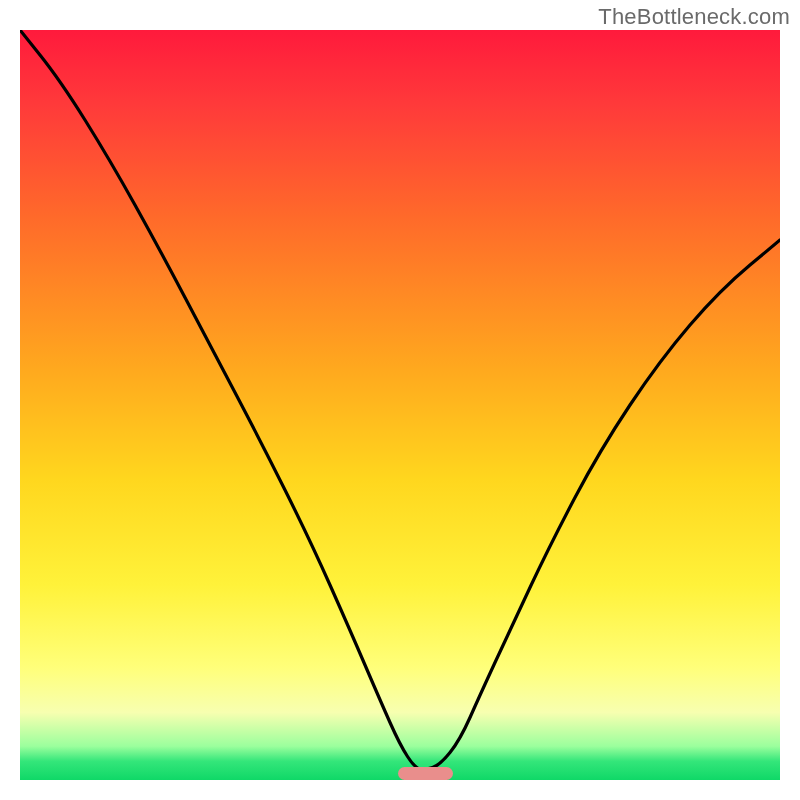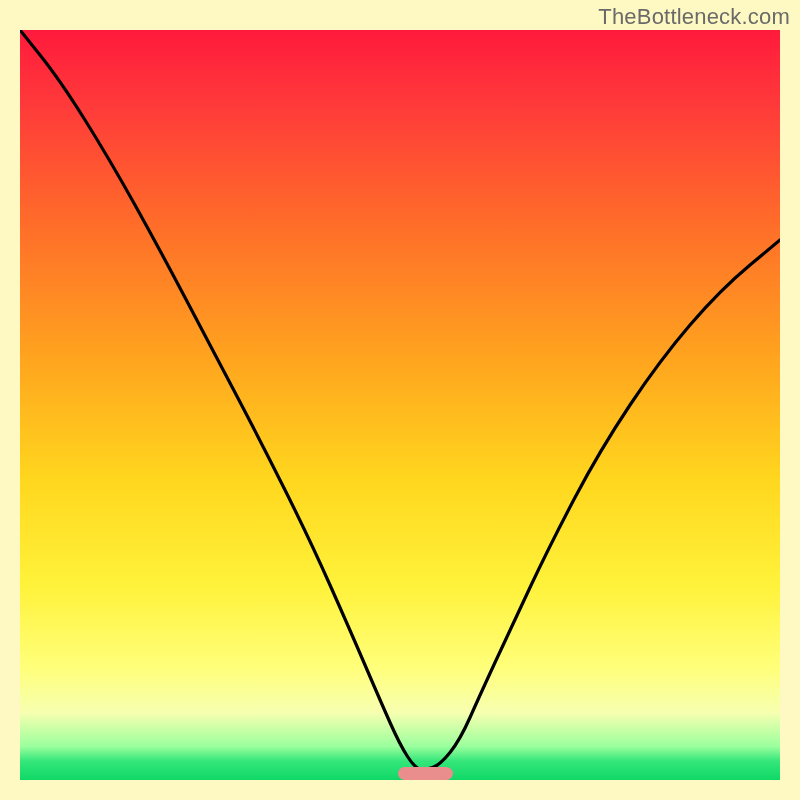--- a/index.html
+++ b/index.html
@@ -7,21 +7,21 @@
     padding: 0;
     width: 800px;
     height: 800px;
     background: #000;
     overflow: hidden;
     font-family: Arial, Helvetica, sans-serif;
   }
   .frame {
     position: absolute;
     inset: 0;
-    background: #fef9c3;
+    background: #ffffff;
   }
   .plot-area {
     position: absolute;
     left: 20px;
     top: 30px;
     width: 760px;
     height: 750px;
     overflow: hidden;
   }
   .gradient-bg {

